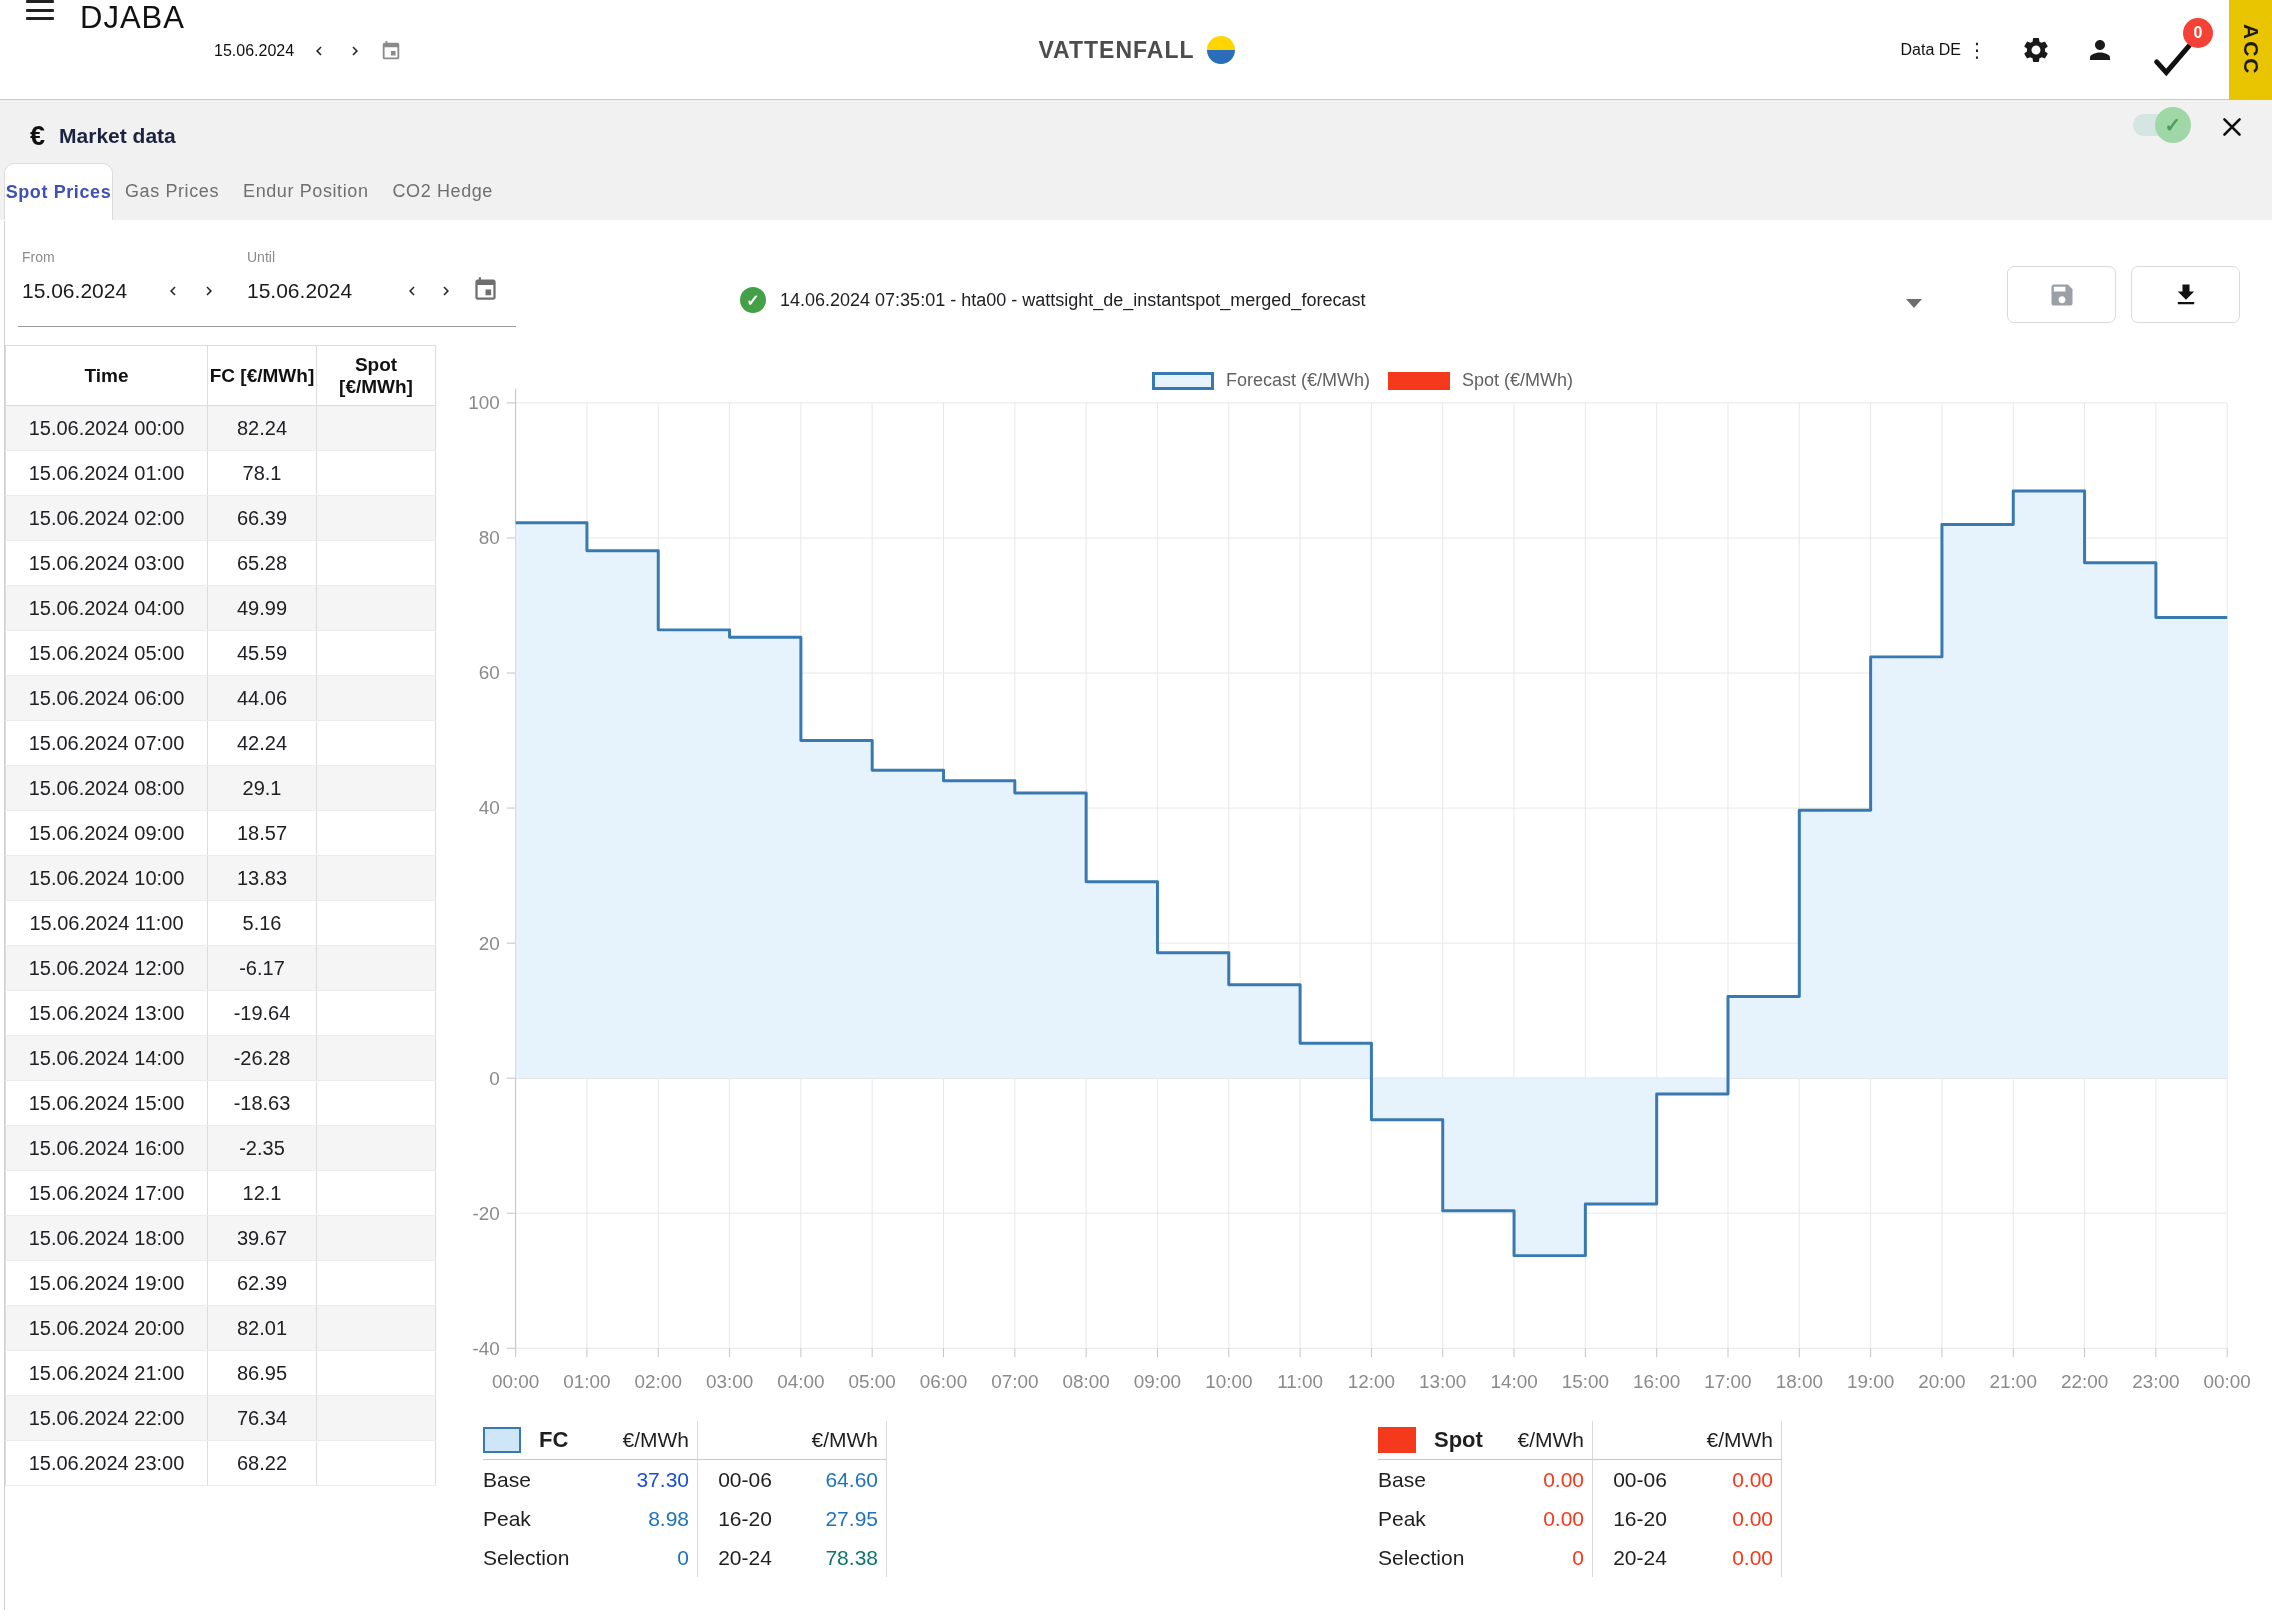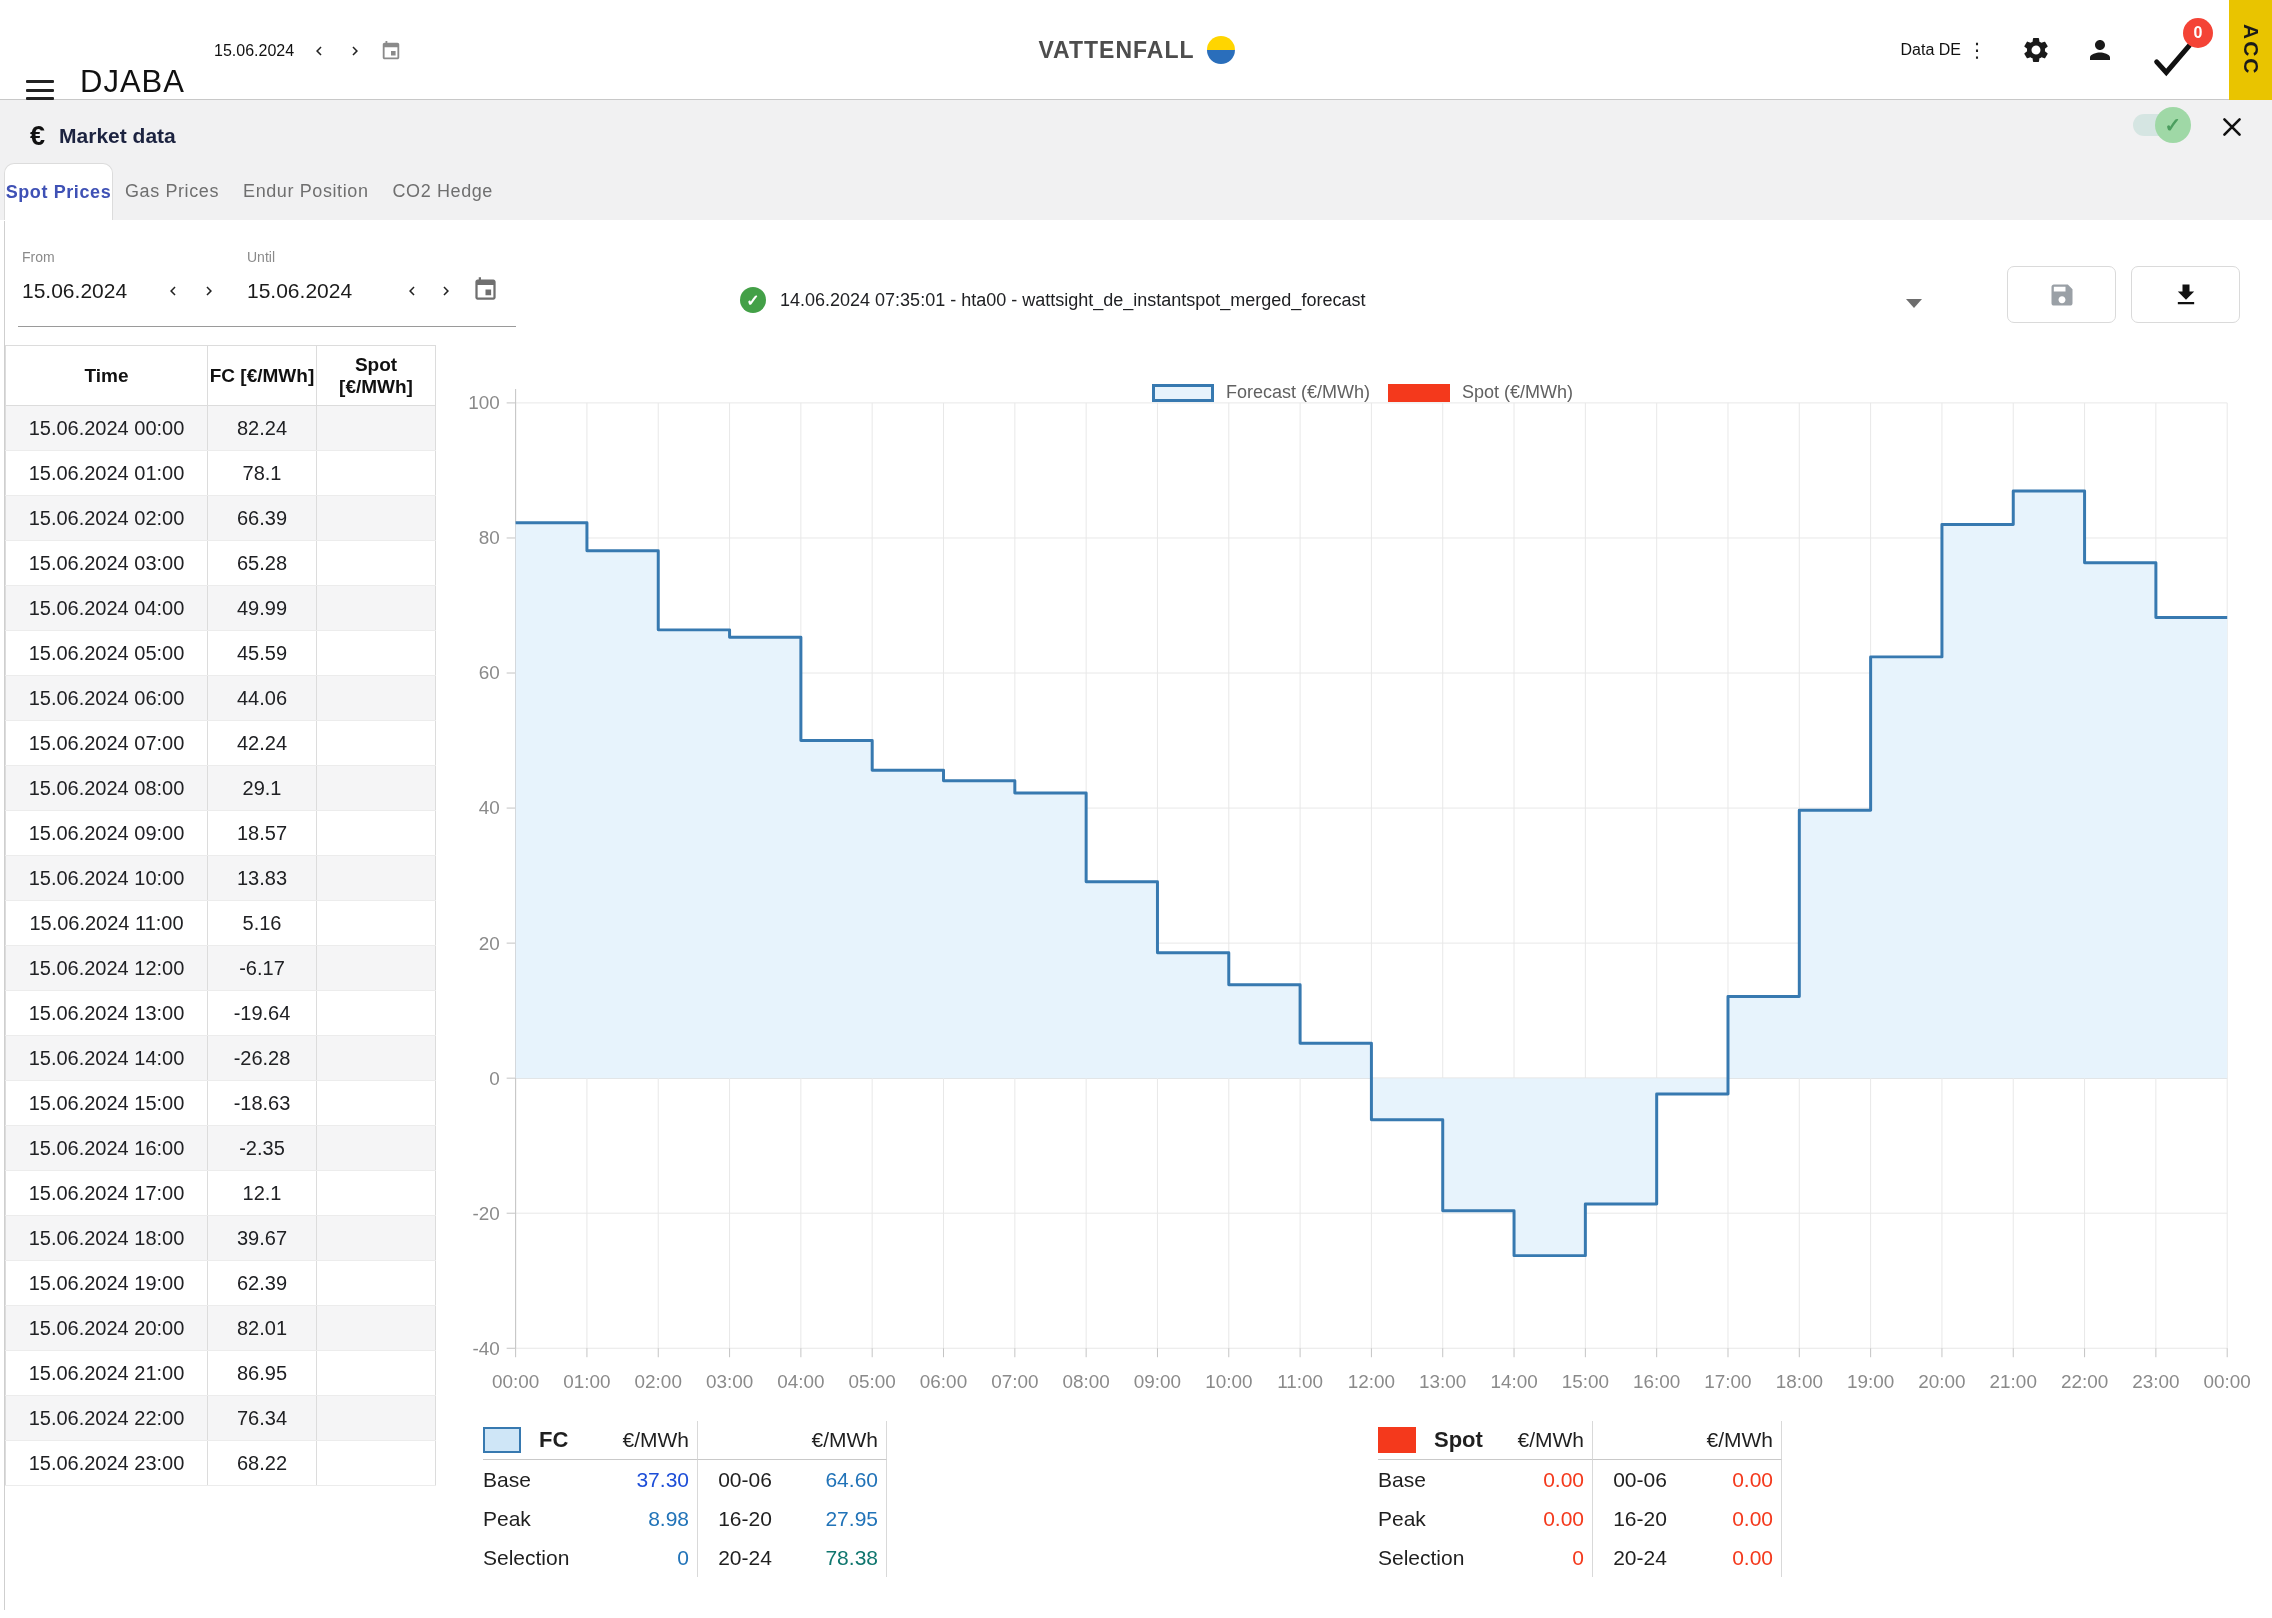--- a/index.html
+++ b/index.html
@@ -1,21 +1,21 @@
 <!DOCTYPE html>
 <html><head>
 <meta charset="utf-8">
 <style>
   * { margin:0; padding:0; box-sizing:border-box; }
   html,body { width:2273px; height:1619px; background:#fff; font-family:"Liberation Sans", sans-serif; overflow:hidden; }
   #app { position:relative; width:2273px; height:1619px; }
 
   
   #topbar { position:absolute; left:0; top:0; width:2273px; height:100px; background:#fff; border-bottom:1px solid #c8c8c8; }
-  .tb-left { position:absolute; left:26px; top:0; height:100px; display:flex; align-items:flex-end; gap:26px; }
+  .tb-left { position:absolute; left:26px; top:0; height:100px; display:flex; align-items:flex-start; gap:26px; }
   .burger { width:28px; height:20px; display:flex; flex-direction:column; justify-content:space-between; cursor:pointer; }
   .burger span { display:block; height:3px; background:#222; border-radius:1px; }
   .app-title { font-size:31px; font-weight:500; color:#111; letter-spacing:1px; }
   .tb-date { position:absolute; left:214px; top:40px; display:flex; align-items:center; gap:14px; }
   .tb-date .dval { font-size:16px; color:#111; }
   .chev-btn { width:22px; height:22px; display:flex; align-items:center; justify-content:center; color:#222; cursor:pointer; }
   .brand { position:absolute; left:50%; top:0; transform:translateX(-50%); height:100px; display:flex; align-items:center; gap:12px; }
   .brand-text { font-size:23px; font-weight:bold; color:#4d4d4d; letter-spacing:1px; }
   .brand-circle { width:28px; height:28px; border-radius:50%; background:linear-gradient(180deg,#ffd500 0 50%, #2a6ebb 50% 100%); }
   .tb-right { position:absolute; right:60px; top:0; height:100px; display:flex; align-items:center; gap:34px; }
@@ -59,21 +59,21 @@
 
   
   #price-table { position:absolute; left:5px; top:124px; width:431px; border-collapse:collapse; }
   #price-table th { height:60px; font-size:19px; font-weight:bold; color:#111; background:#fff; border:1px solid #dcdcdc; }
   #price-table td { height:45px; font-size:20px; color:#202124; text-align:center; border-left:1px solid #dcdcdc; border-right:1px solid #dcdcdc; border-bottom:1px solid #ececec; }
   #price-table tbody tr:nth-child(odd) { background:#f5f5f6; }
   #price-table col.c-time { width:202px; } #price-table col.c-fc { width:109px; } #price-table col.c-spot { width:119px; }
 
   
   #legend { position:absolute; left:1152px; top:149px; display:flex; align-items:center; gap:18px; }
-  .leg-item { display:flex; align-items:center; gap:12px; cursor:pointer;margin-top:12px; }
+  .leg-item { display:flex; align-items:center; gap:12px; cursor:pointer; }
   .leg-swatch { width:62px; height:18px; }
   .leg-label { font-size:18px; color:#616161; }
   #chart-wrap { position:absolute; left:438px; top:159px; width:1831px; height:1030px; }
   #chart text { font-family:"Liberation Sans", sans-serif; }
 
   
   .sum { position:absolute; display:grid; grid-template-columns:129px 85px 95px 95px; grid-auto-rows:39px; font-size:21px; color:#1f1f1f; }
   .sum > div { display:flex; align-items:center; }
   .s-head { border-bottom:1px solid #c9c9c9; }
   .cell-r { justify-content:flex-end; padding-right:8px; }

